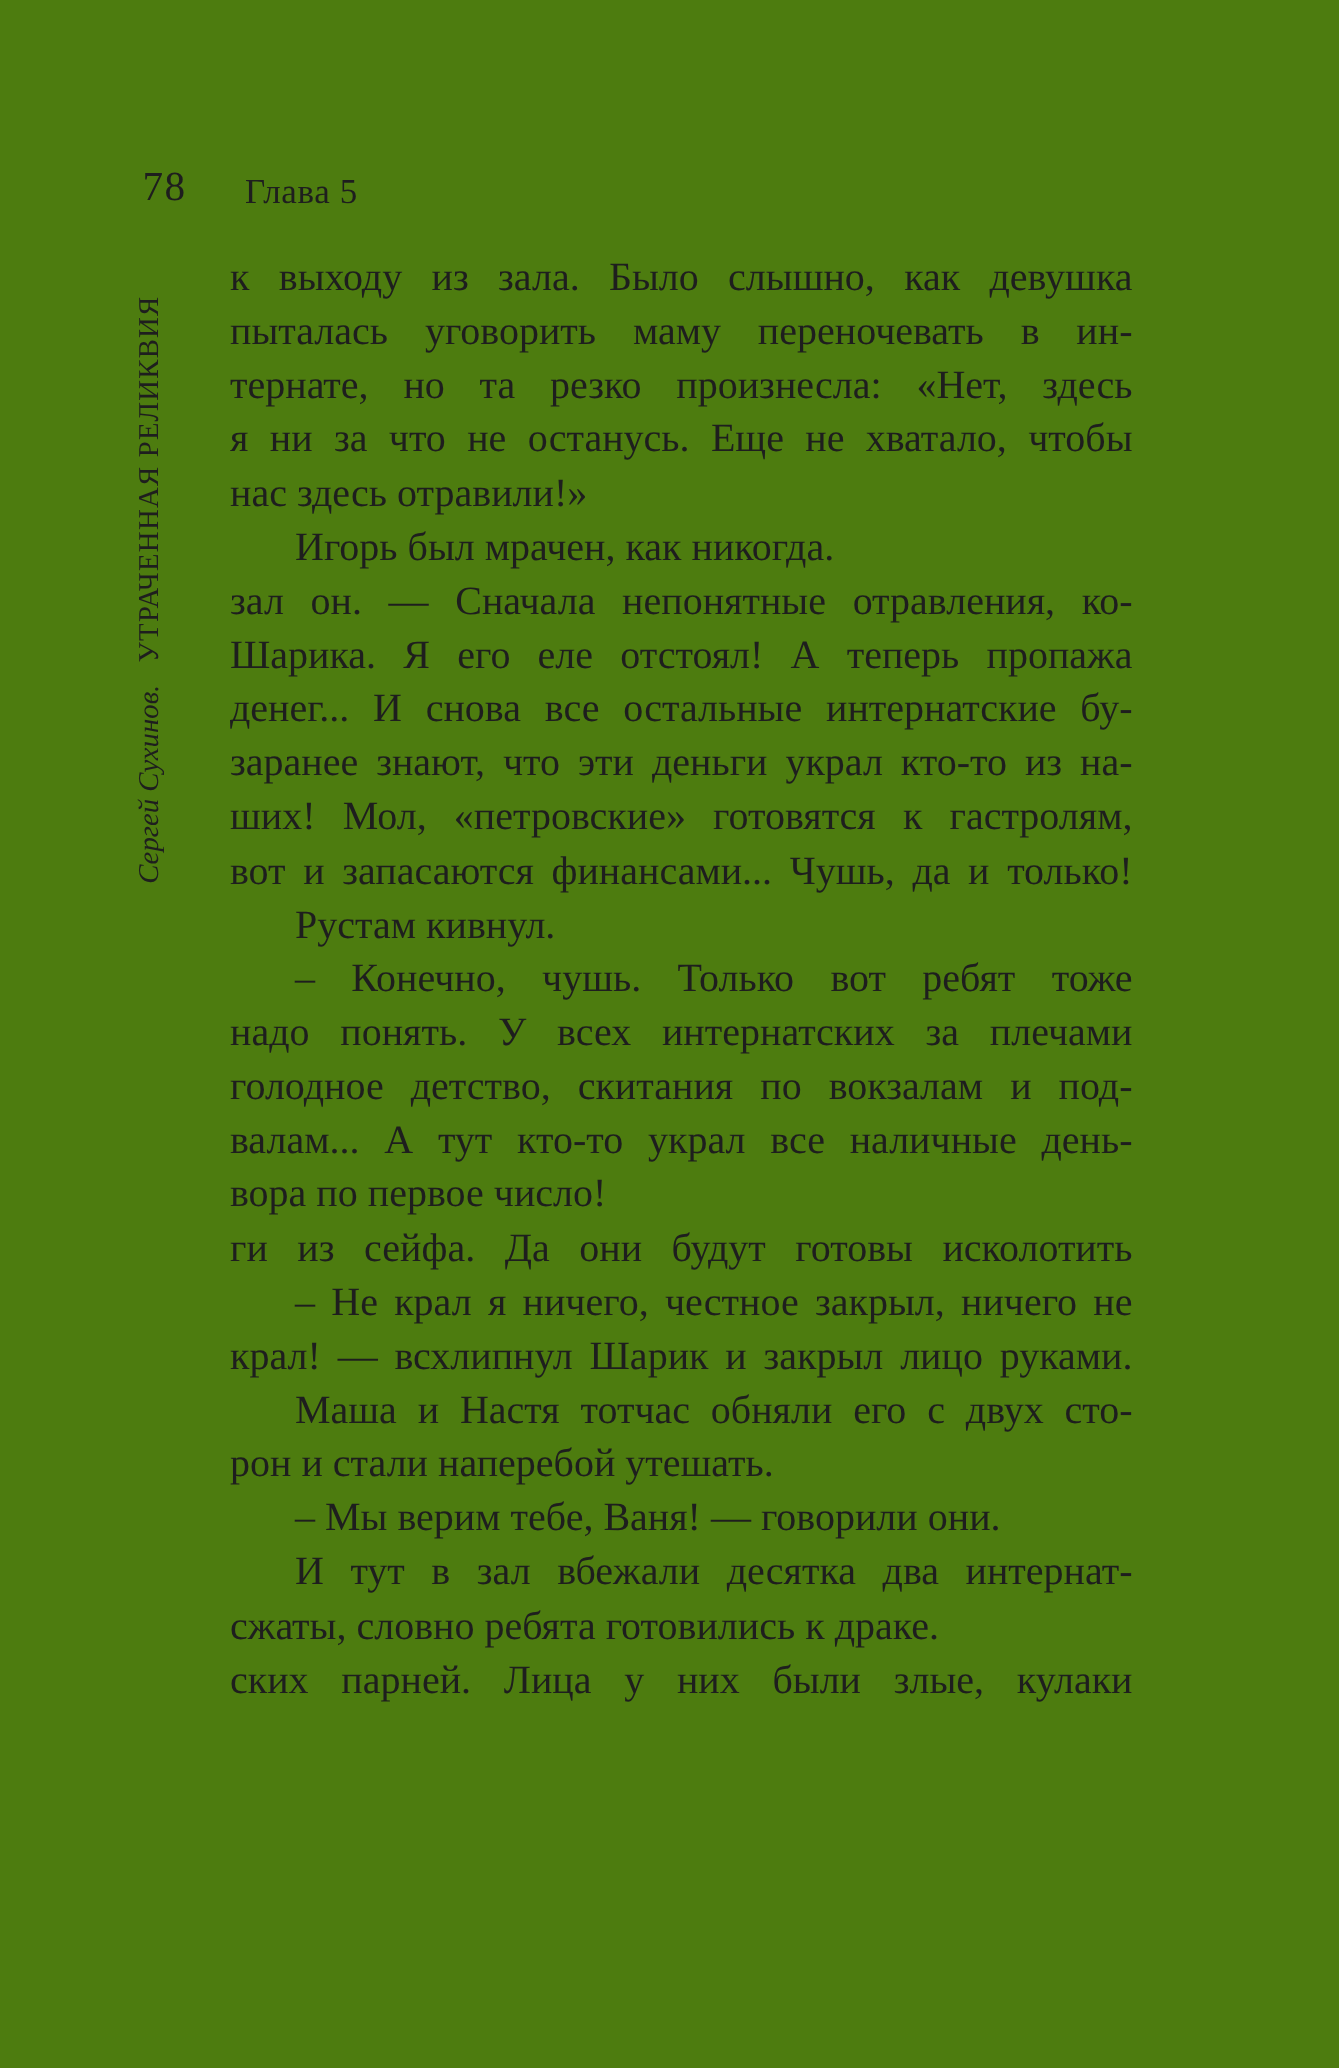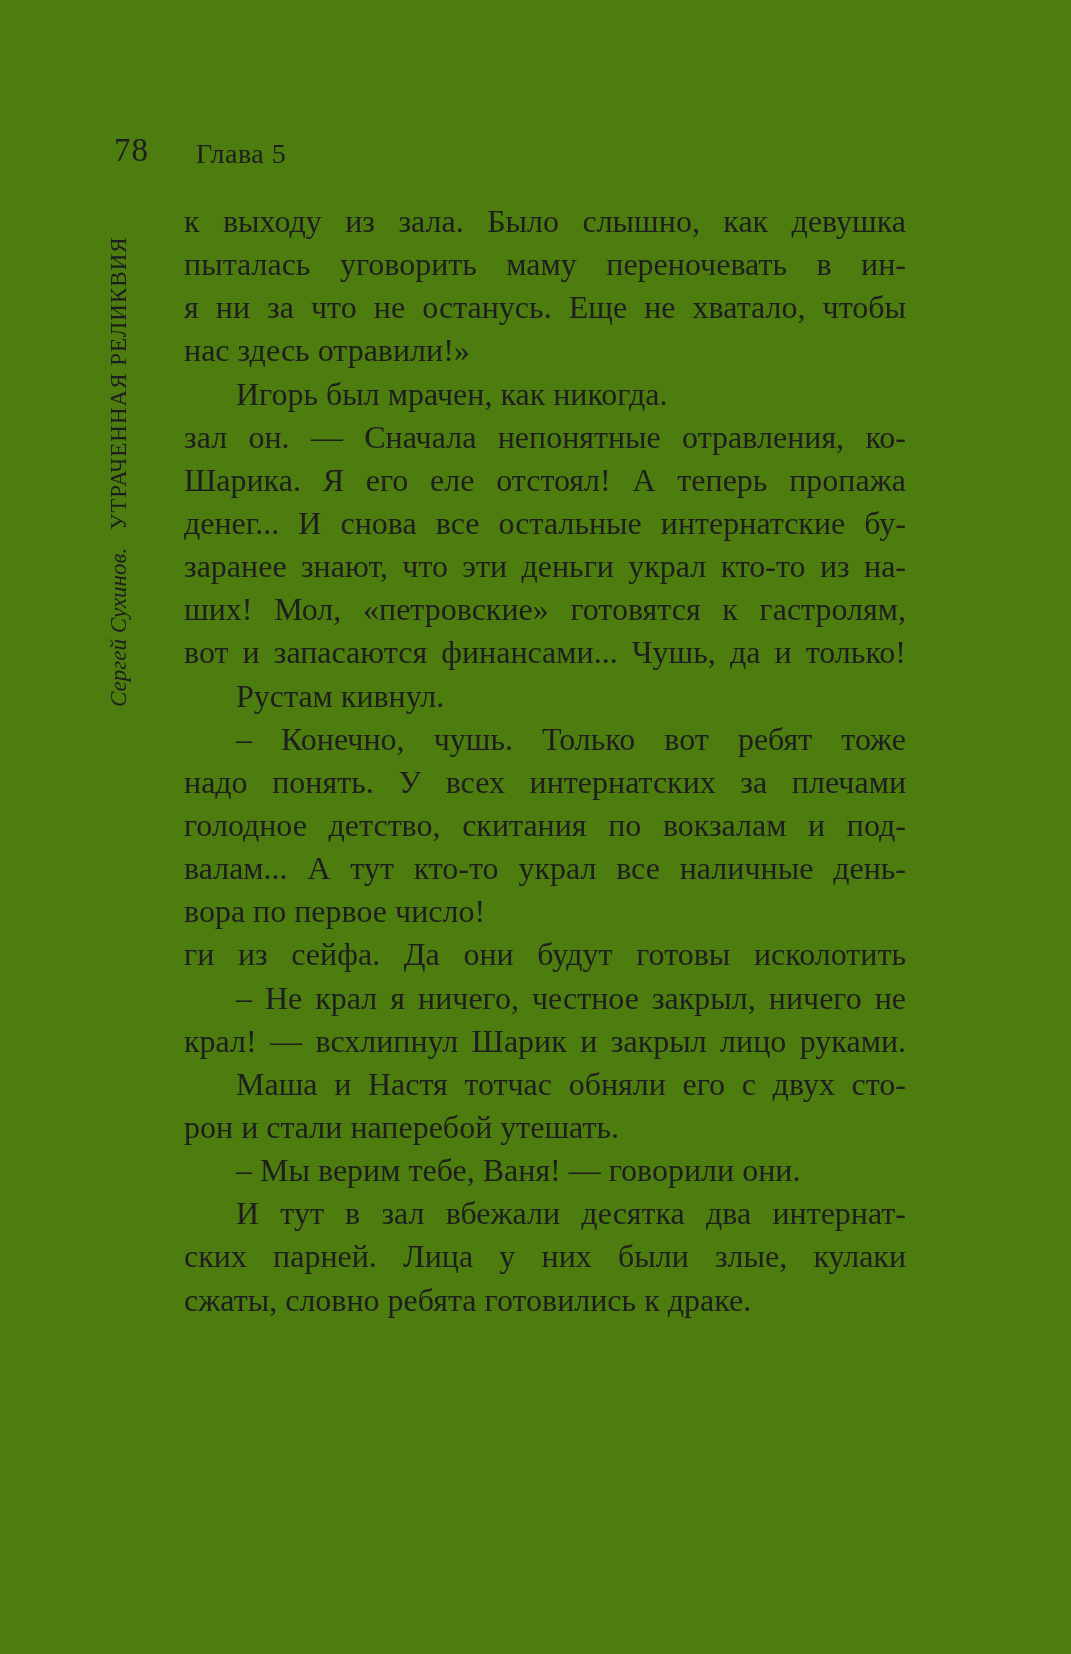--- a/index.html
+++ b/index.html
@@ -86,20 +86,21 @@
   <span class="chapter-label">Глава 5</span>
 
   <div class="spine">
     <span class="author">Сергей Сухинов.</span>
     <span class="book-title">УТРАЧЕННАЯ РЕЛИКВИЯ</span>
   </div>
 
   <div class="text-col">
       <div class="line">к выходу из зала. Было слышно, как девушка</div>
       <div class="line">пыталась уговорить маму переночевать в ин-</div>
+      <div class="line">тернате, но та резко произнесла: «Нет, здесь</div>
       <div class="line">я ни за что не останусь. Еще не хватало, чтобы</div>
       <div class="line end">нас здесь отравили!»</div>
       <div class="line indent end">Игорь был мрачен, как никогда.</div>
       <div class="line">зал он. — Сначала непонятные отравления, ко-</div>
       <div class="line">Шарика. Я его еле отстоял! А теперь пропажа</div>
       <div class="line">денег... И снова все остальные интернатские бу-</div>
       <div class="line">заранее знают, что эти деньги украл кто-то из на-</div>
       <div class="line">ших! Мол, «петровские» готовятся к гастролям,</div>
       <div class="line">вот и запасаются финансами... Чушь, да и только!</div>
       <div class="line indent end">Рустам кивнул.</div>
@@ -108,17 +109,17 @@
       <div class="line">голодное детство, скитания по вокзалам и под-</div>
       <div class="line">валам... А тут кто-то украл все наличные день-</div>
       <div class="line end">вора по первое число!</div>
       <div class="line">ги из сейфа. Да они будут готовы исколотить</div>
       <div class="line indent">– Не крал я ничего, честное закрыл, ничего не</div>
       <div class="line">крал! — всхлипнул Шарик и закрыл лицо руками.</div>
       <div class="line indent">Маша и Настя тотчас обняли его с двух сто-</div>
       <div class="line end">рон и стали наперебой утешать.</div>
       <div class="line indent end">– Мы верим тебе, Ваня! — говорили они.</div>
       <div class="line indent">И тут в зал вбежали десятка два интернат-</div>
+      <div class="line end">сжаты, словно ребята готовились к драке.</div>
       <div class="line">ских парней. Лица у них были злые, кулаки</div>
-      <div class="line end">сжаты, словно ребята готовились к драке.</div>
     </div>
 
 </div>
 
 </body></html>

